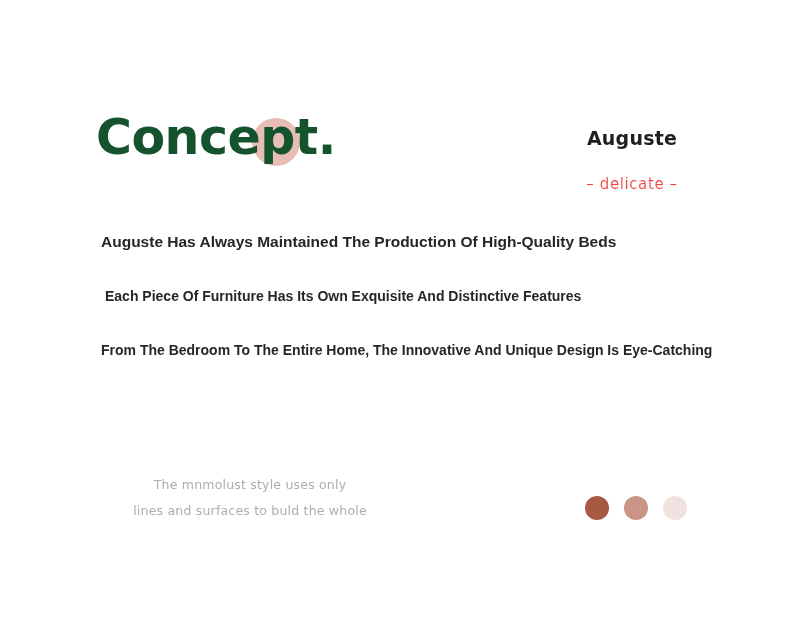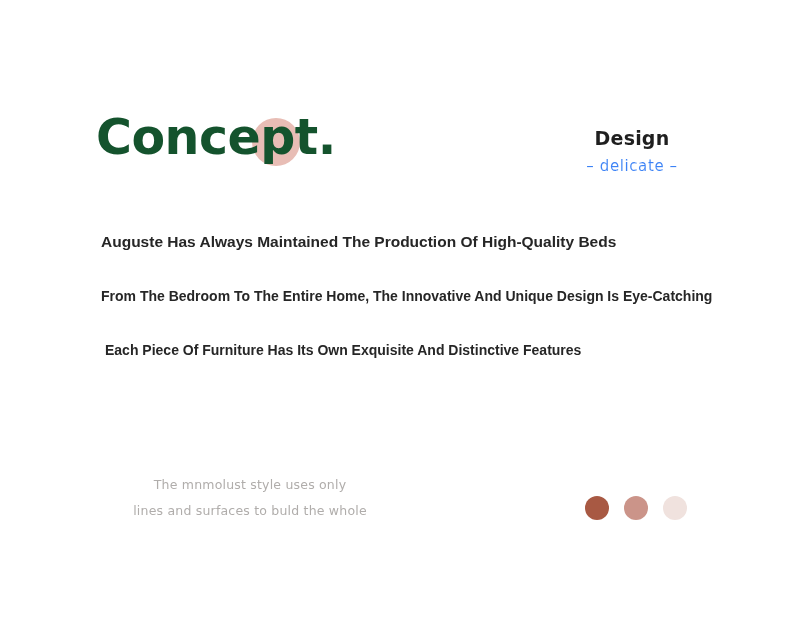--- a/index.html
+++ b/index.html
@@ -64,25 +64,25 @@
   }
   .design-title {
     font-family: "DejaVu Sans", sans-serif;
     font-size: 19px;
     font-weight: bold;
     color: #1f1f1f;
     letter-spacing: 0.2px;
     line-height: 24px;
   }
   .design-sub {
-    margin-top: 6px;
+    margin-top: 24px;
     font-family: "DejaVu Sans", sans-serif;
     font-size: 15px;
     font-weight: normal;
-    color: #3b82f6;
+    color: #ef4444;
     letter-spacing: 0.6px;
     line-height: 20px;
     -webkit-text-stroke: 0.1px #ffffff;
   }
 
   
   .lines {
     position: absolute;
     left: 0;
     top: 228px;
@@ -151,33 +151,33 @@
 <body>
 
 <div class="canvas" style="background: rgb(255, 255, 255);">
 
   <div class="logo-block">
     <div class="logo-circle" style="background: rgb(232, 189, 181);"></div>
     <div class="logo-word" style="color: #14532d;">Concept.</div>
   </div>
 
   <div class="design-block">
-    <div class="design-title">Design</div>
+    <div class="design-title">Auguste</div>
     <div class="design-sub">– delicate –</div>
   </div>
 
   <div class="lines">
       <div class="line-row">
         <div class="line-text size-lg ind-0">Auguste Has Always Maintained The Production Of High-Quality Beds</div>
       </div>
       <div class="line-row">
-        <div class="line-text size-md ind-0">From The Bedroom To The Entire Home, The Innovative And Unique Design Is Eye-Catching</div>
+        <div class="line-text size-md ind-1">Each Piece Of Furniture Has Its Own Exquisite And Distinctive Features</div>
       </div>
       <div class="line-row">
-        <div class="line-text size-md ind-1">Each Piece Of Furniture Has Its Own Exquisite And Distinctive Features</div>
+        <div class="line-text size-md ind-0">From The Bedroom To The Entire Home, The Innovative And Unique Design Is Eye-Catching</div>
       </div>
     </div>
 
   <div class="caption" style="color: rgb(176, 173, 171);">
     <div class="caption-line">The mnmolust style uses only</div>
     <div class="caption-line">lines and surfaces to buld the whole</div>
   </div>
 
   <div class="swatches">
       <div class="swatch" style="background: rgb(168, 89, 67);"></div>

